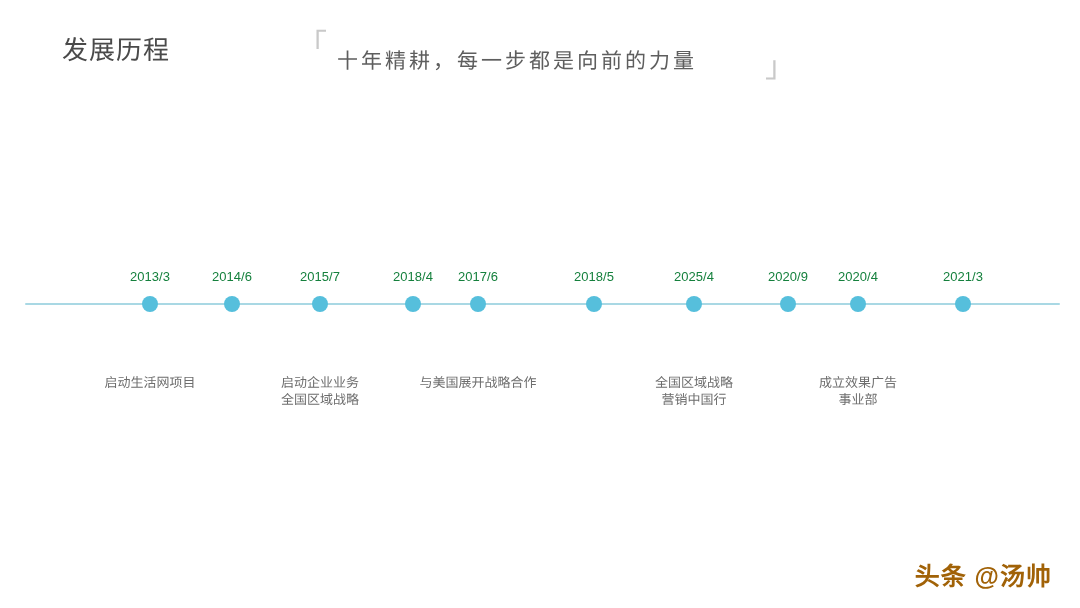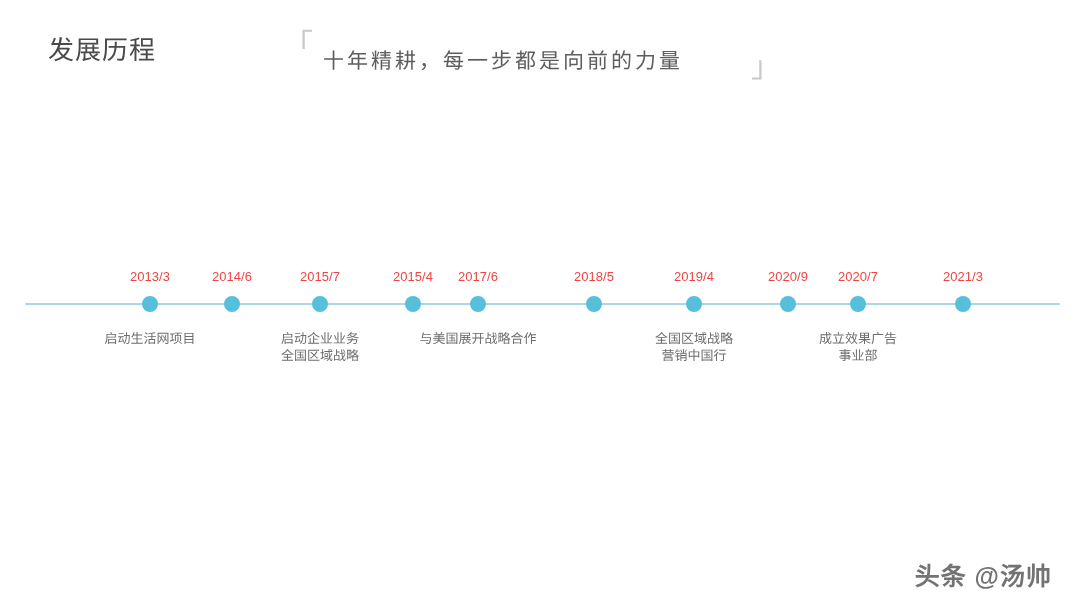--- a/index.html
+++ b/index.html
@@ -13,21 +13,21 @@
     background: #ffffff;
     font-family: "Liberation Sans", "DejaVu Sans", sans-serif;
     overflow: hidden;
     position: relative;
     -webkit-font-smoothing: antialiased;
   }
 
   
   #header {
     position: absolute;
-    left: 0;
+    left: 14px;
     top: 0;
     width: 932px;
     height: 110px;
   }
   #page-title {
     position: absolute;
     left: 48px;
     top: 33px;
     font-size: 26px;
     line-height: 34px;
@@ -102,46 +102,47 @@
     background: #56bfdc;
   }
   .node-date {
     position: absolute;
     top: 268px;
     left: -70px;
     width: 140px;
     text-align: center;
     font-size: 13px;
     line-height: 17px;
-    color: #ef4444;
+    color: #15803d;
     white-space: nowrap;
   }
   .node-label {
     position: absolute;
     left: -90px;
     width: 180px;
     text-align: center;
     font-size: 13px;
     line-height: 17px;
     color: #6d6d6d;
     white-space: pre-line;
+    margin-top: 44px;
   }
   .node-label.below {
     top: 330px;
   }
 
   
   #watermark {
     position: absolute;
     right: 28px;
     bottom: 16px;
     font-size: 25px;
     line-height: 32px;
     font-weight: bold;
-    color: #737373;
+    color: #a16207;
     letter-spacing: 1px;
     white-space: nowrap;
   }
 </style>
 </head>
 <body>
 
 <div id="header">
   <div id="page-title">发展历程</div>
 
@@ -165,44 +166,44 @@
         <div class="node-date">2014/6</div>
       </div>
       <div class="node" style="left: 320px;">
         <div class="node-dot" style="background: rgb(86, 191, 220); top: 296px;"></div>
         <div class="node-date">2015/7</div>
         <div class="node-label below">启动企业业务
 全国区域战略</div>
       </div>
       <div class="node" style="left: 413px;">
         <div class="node-dot" style="background: rgb(86, 191, 220); top: 296px;"></div>
-        <div class="node-date">2015/4</div>
+        <div class="node-date">2018/4</div>
       </div>
       <div class="node" style="left: 478px;">
         <div class="node-dot" style="background: rgb(86, 191, 220); top: 296px;"></div>
         <div class="node-date">2017/6</div>
         <div class="node-label below">与美国展开战略合作</div>
       </div>
       <div class="node" style="left: 594px;">
         <div class="node-dot" style="background: rgb(86, 191, 220); top: 296px;"></div>
         <div class="node-date">2018/5</div>
       </div>
       <div class="node" style="left: 694px;">
         <div class="node-dot" style="background: rgb(86, 191, 220); top: 296px;"></div>
-        <div class="node-date">2019/4</div>
+        <div class="node-date">2025/4</div>
         <div class="node-label below">全国区域战略
 营销中国行</div>
       </div>
       <div class="node" style="left: 788px;">
         <div class="node-dot" style="background: rgb(86, 191, 220); top: 296px;"></div>
         <div class="node-date">2020/9</div>
       </div>
       <div class="node" style="left: 858px;">
         <div class="node-dot" style="background: rgb(86, 191, 220); top: 296px;"></div>
-        <div class="node-date">2020/7</div>
+        <div class="node-date">2020/4</div>
         <div class="node-label below">成立效果广告
 事业部</div>
       </div>
       <div class="node" style="left: 963px;">
         <div class="node-dot" style="background: rgb(86, 191, 220); top: 296px;"></div>
         <div class="node-date">2021/3</div>
       </div>
     </div>
 </div>
 

